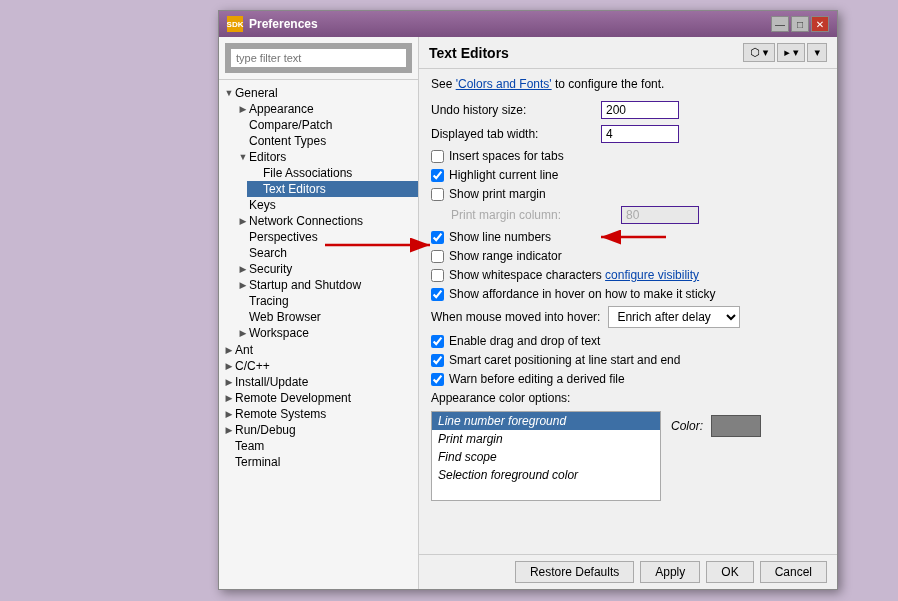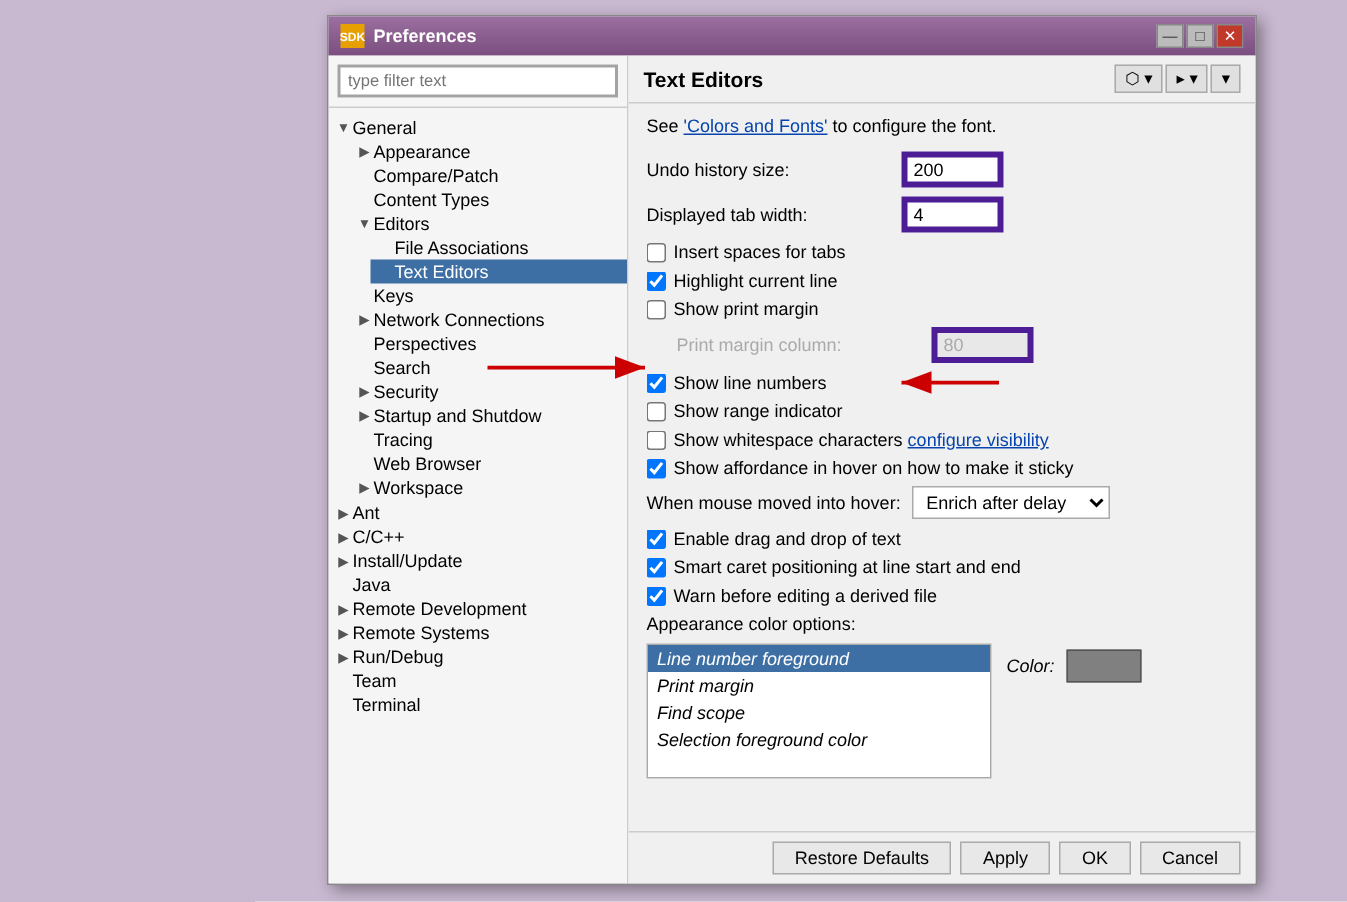--- a/index.html
+++ b/index.html
@@ -90,21 +90,21 @@
     }
 
     .filter-box {
       padding: 6px;
       border-bottom: 1px solid #ccc;
     }
 
     .filter-input {
       width: 100%;
       padding: 3px 5px;
-      border: 2px solid #a3a3a3;
+      border: 6px solid #a3a3a3;
       font-size: 11px;
       color: #aaa;
       background: white;
     }
 
     .tree-container {
       flex: 1;
       overflow-y: auto;
       padding: 4px 0;
     }
@@ -199,23 +199,23 @@
       align-items: center;
       margin-bottom: 6px;
     }
 
     .field-label {
       width: 170px;
       font-size: 12px;
     }
 
     .field-input {
-      width: 68px;
+      width: 78px;
       padding: 1px 4px;
-      border: 4px solid #4c1d95;
+      border: 1px solid #4c1d95;
       font-size: 12px;
       background: white;
     }
 
     .field-input.disabled {
       background: #e8e8e8;
       color: #aaa;
     }
 
     .checkbox-row {
@@ -422,24 +422,20 @@
         </div>
         <div class="tree-row">
           <span class="tree-arrow">▶</span>
           <span class="tree-label">C/C++</span>
         </div>
         <div class="tree-row">
           <span class="tree-arrow">▶</span>
           <span class="tree-label">Install/Update</span>
         </div>
         <div class="tree-row">
-          <span class="tree-arrow"></span>
-          <span class="tree-label">Java</span>
-        </div>
-        <div class="tree-row">
           <span class="tree-arrow">▶</span>
           <span class="tree-label">Remote Development</span>
         </div>
         <div class="tree-row">
           <span class="tree-arrow">▶</span>
           <span class="tree-label">Remote Systems</span>
         </div>
         <div class="tree-row">
           <span class="tree-arrow">▶</span>
           <span class="tree-label">Run/Debug</span>

